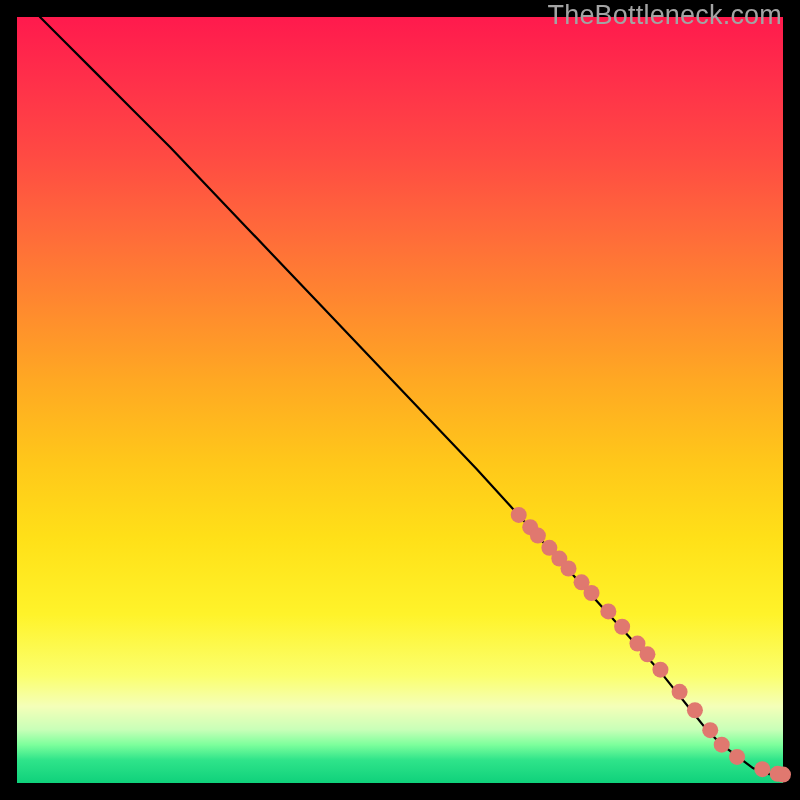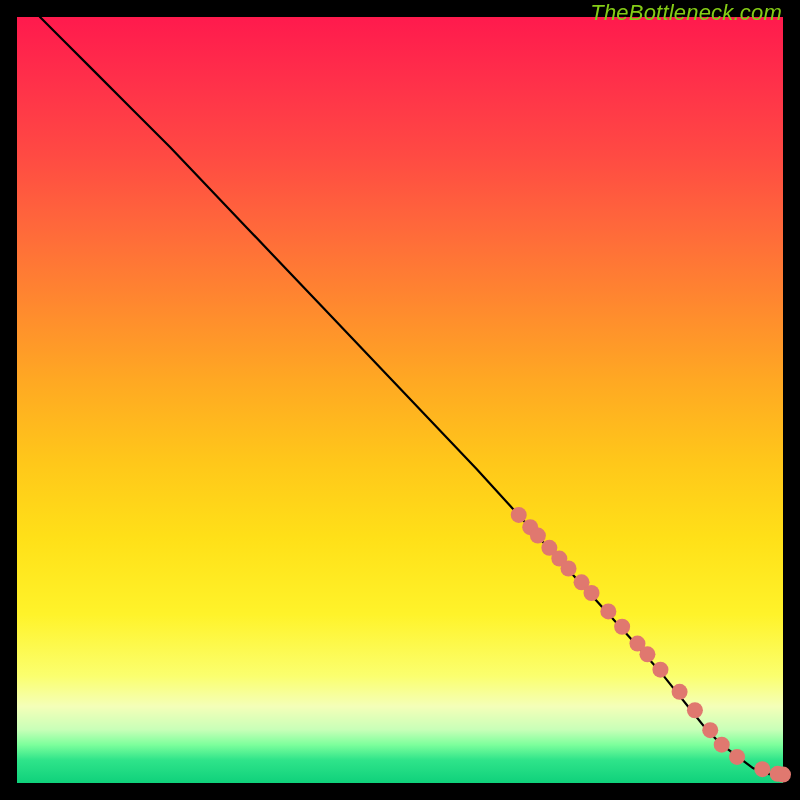--- a/index.html
+++ b/index.html
@@ -40,26 +40,25 @@
       #c9ffb8 93%,
       #7dff9c 95%,
       #2fe48a 97%,
       #0fd17b 100%
     );
   }
   .watermark {
     position: absolute;
     top: 0px;
     right: 18px;
-    color: #84cc16;
-    font-size: 22px;
+    color: #a3a3a3;
+    font-size: 27px;
     letter-spacing: 0.2px;
     font-weight: 400;
     pointer-events: none;
-    font-style: italic;
   }
   svg.overlay {
     position: absolute;
     left: 17px;
     top: 17px;
     width: 766px;
     height: 766px;
     overflow: visible;
   }
 </style>

